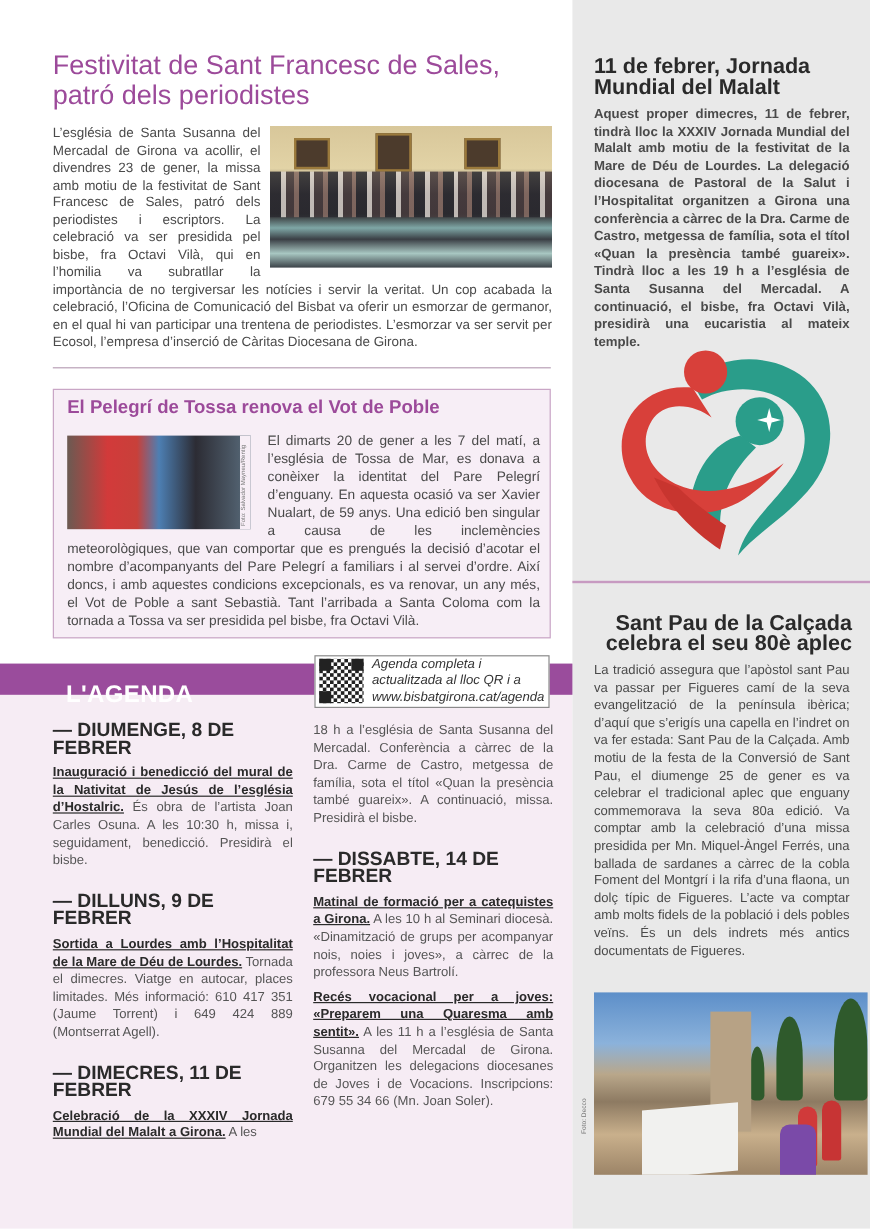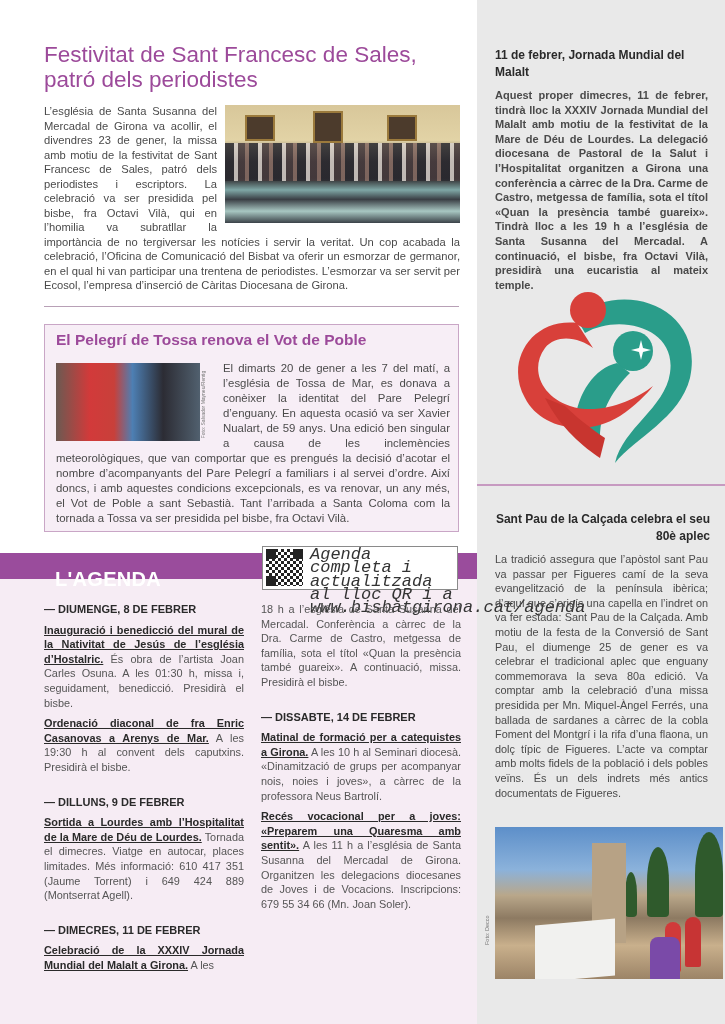--- a/index.html
+++ b/index.html
@@ -30,31 +30,31 @@
 
   .agenda-bar{left:0;top:553px;width:477px;height:26px;background:#9a4c9c;}
   .agenda-title{left:44px;top:557px;font-size:20px;font-weight:bold;color:#ffffff;margin:11px;letter-spacing:.3px;}
   .qr-box{left:262px;top:546px;width:196px;height:44px;background:#ffffff;border:1px solid #8a8a8a;box-sizing:border-box;}
   .qr-code{left:266px;top:549px;width:37px;height:37px;
      background:
        linear-gradient(#222,#222) 0 0/10px 10px no-repeat,
        linear-gradient(#222,#222) 27px 0/10px 10px no-repeat,
        linear-gradient(#222,#222) 0 27px/10px 10px no-repeat,
        repeating-conic-gradient(#222 0 25%,#fff 0 50%) 0 0/6px 6px;}
-  .qr-text{left:310px;top:548px;width:150px;font-size:17px;line-height:13.3px;font-style:italic;color:#333;font-family:Liberation Mono, monospace;}
+  .qr-text{left:310px;top:548px;width:150px;font-size:11px;line-height:13.3px;font-style:italic;color:#333;}
 
   .ag-col{width:200px;font-size:10.9px;line-height:14.6px;color:#555;}
   .ag-col1{left:44px;top:602px;}
   .ag-col2{left:261px;top:602px;}
-  .ag-day{font-weight:bold;color:#2a2a2a;font-size:11px;margin:0 0 6px 0;}
+  .ag-day{font-weight:bold;color:#2a2a2a;font-size:16px;margin:0 0 6px 0;}
   .ag-item{text-align:justify;margin:0 0 6px 0;}
   .ag-item b{color:#2a2a2a;text-decoration:underline;}
   .gap{height:14px;}
 
-  .side-title{font-size:12px;line-height:16.5px;font-weight:bold;color:#2a2a2a;margin:0;}
+  .side-title{font-size:18px;line-height:16.5px;font-weight:bold;color:#2a2a2a;margin:0;}
   .side1-title{left:495px;top:47px;width:215px;}
   .side1-text{left:495px;top:88px;width:213px;font-size:11px;line-height:14.6px;font-weight:bold;}
   .logo{left:505px;top:288px;width:200px;height:178px;}
   .side2-title{left:495px;top:511px;width:215px;text-align:right;}
   .side2-text{left:495px;top:552px;width:213px;font-size:10.9px;line-height:14.6px;}
   .photo3{left:495px;top:827px;width:228px;height:152px;overflow:hidden;
      background:linear-gradient(180deg,#5d8fc9 0%,#8bb2db 28%,#b9a78a 45%,#8d7a62 60%,#c9b08c 78%,#9c8467 100%);}
   .photo3 .tower{position:absolute;left:97px;top:16px;width:34px;height:100px;background:#b7a285;}
   .photo3 .tree{position:absolute;width:22px;background:#2f5a2c;border-radius:50% 50% 4px 4px;}
   .photo3 .sign{position:absolute;left:40px;top:95px;width:80px;height:57px;background:#f1f1ef;transform:skewY(-5deg);}
@@ -100,22 +100,21 @@
 <div class="abs qr-box"></div>
 <div class="abs qr-code"></div>
 <div class="abs qr-text">
   <span>Agenda completa i</span><br>
   <span>actualitzada al lloc QR i a</span><br>
   <span>www.bisbatgirona.cat/agenda</span>
 </div>
 
 <div class="abs ag-col ag-col1">
   <p class="ag-day">— DIUMENGE, 8 DE FEBRER</p>
-  <p class="ag-item"><b>Inauguració i benedicció del mural de la Nativitat de Jesús de l’església d’Hostalric.</b><span> És obra de l’artista Joan Carles Osuna. A les 01:30 h, missa i, seguidament, benedicció. Presidirà el bisbe.</span></p>
-  <p class="ag-item"><b>Ordenació diaconal de fra Enric Casanovas a Arenys de Mar.</b><span> A les 19:30 h al convent dels caputxins. Presidirà el bisbe.</span></p>
+  <p class="ag-item"><b>Inauguració i benedicció del mural de la Nativitat de Jesús de l’església d’Hostalric.</b><span> És obra de l’artista Joan Carles Osuna. A les 10:30 h, missa i, seguidament, benedicció. Presidirà el bisbe.</span></p>
   <div class="gap"></div>
   <p class="ag-day">— DILLUNS, 9 DE FEBRER</p>
   <p class="ag-item"><b>Sortida a Lourdes amb l’Hospitalitat de la Mare de Déu de Lourdes.</b><span> Tornada el dimecres. Viatge en autocar, places limitades. Més informació: 610 417 351 (Jaume Torrent) i 649 424 889 (Montserrat Agell).</span></p>
   <div class="gap"></div>
   <p class="ag-day">— DIMECRES, 11 DE FEBRER</p>
   <p class="ag-item"><b>Celebració de la XXXIV Jornada Mundial del Malalt a Girona.</b><span> A les</span></p>
 </div>
 
 <div class="abs ag-col ag-col2">
   <p class="ag-item">18 h a l’església de Santa Susanna del Mercadal. Conferència a càrrec de la Dra. Carme de Castro, metgessa de família, sota el títol «Quan la presència també guareix». A continuació, missa. Presidirà el bisbe.</p>

